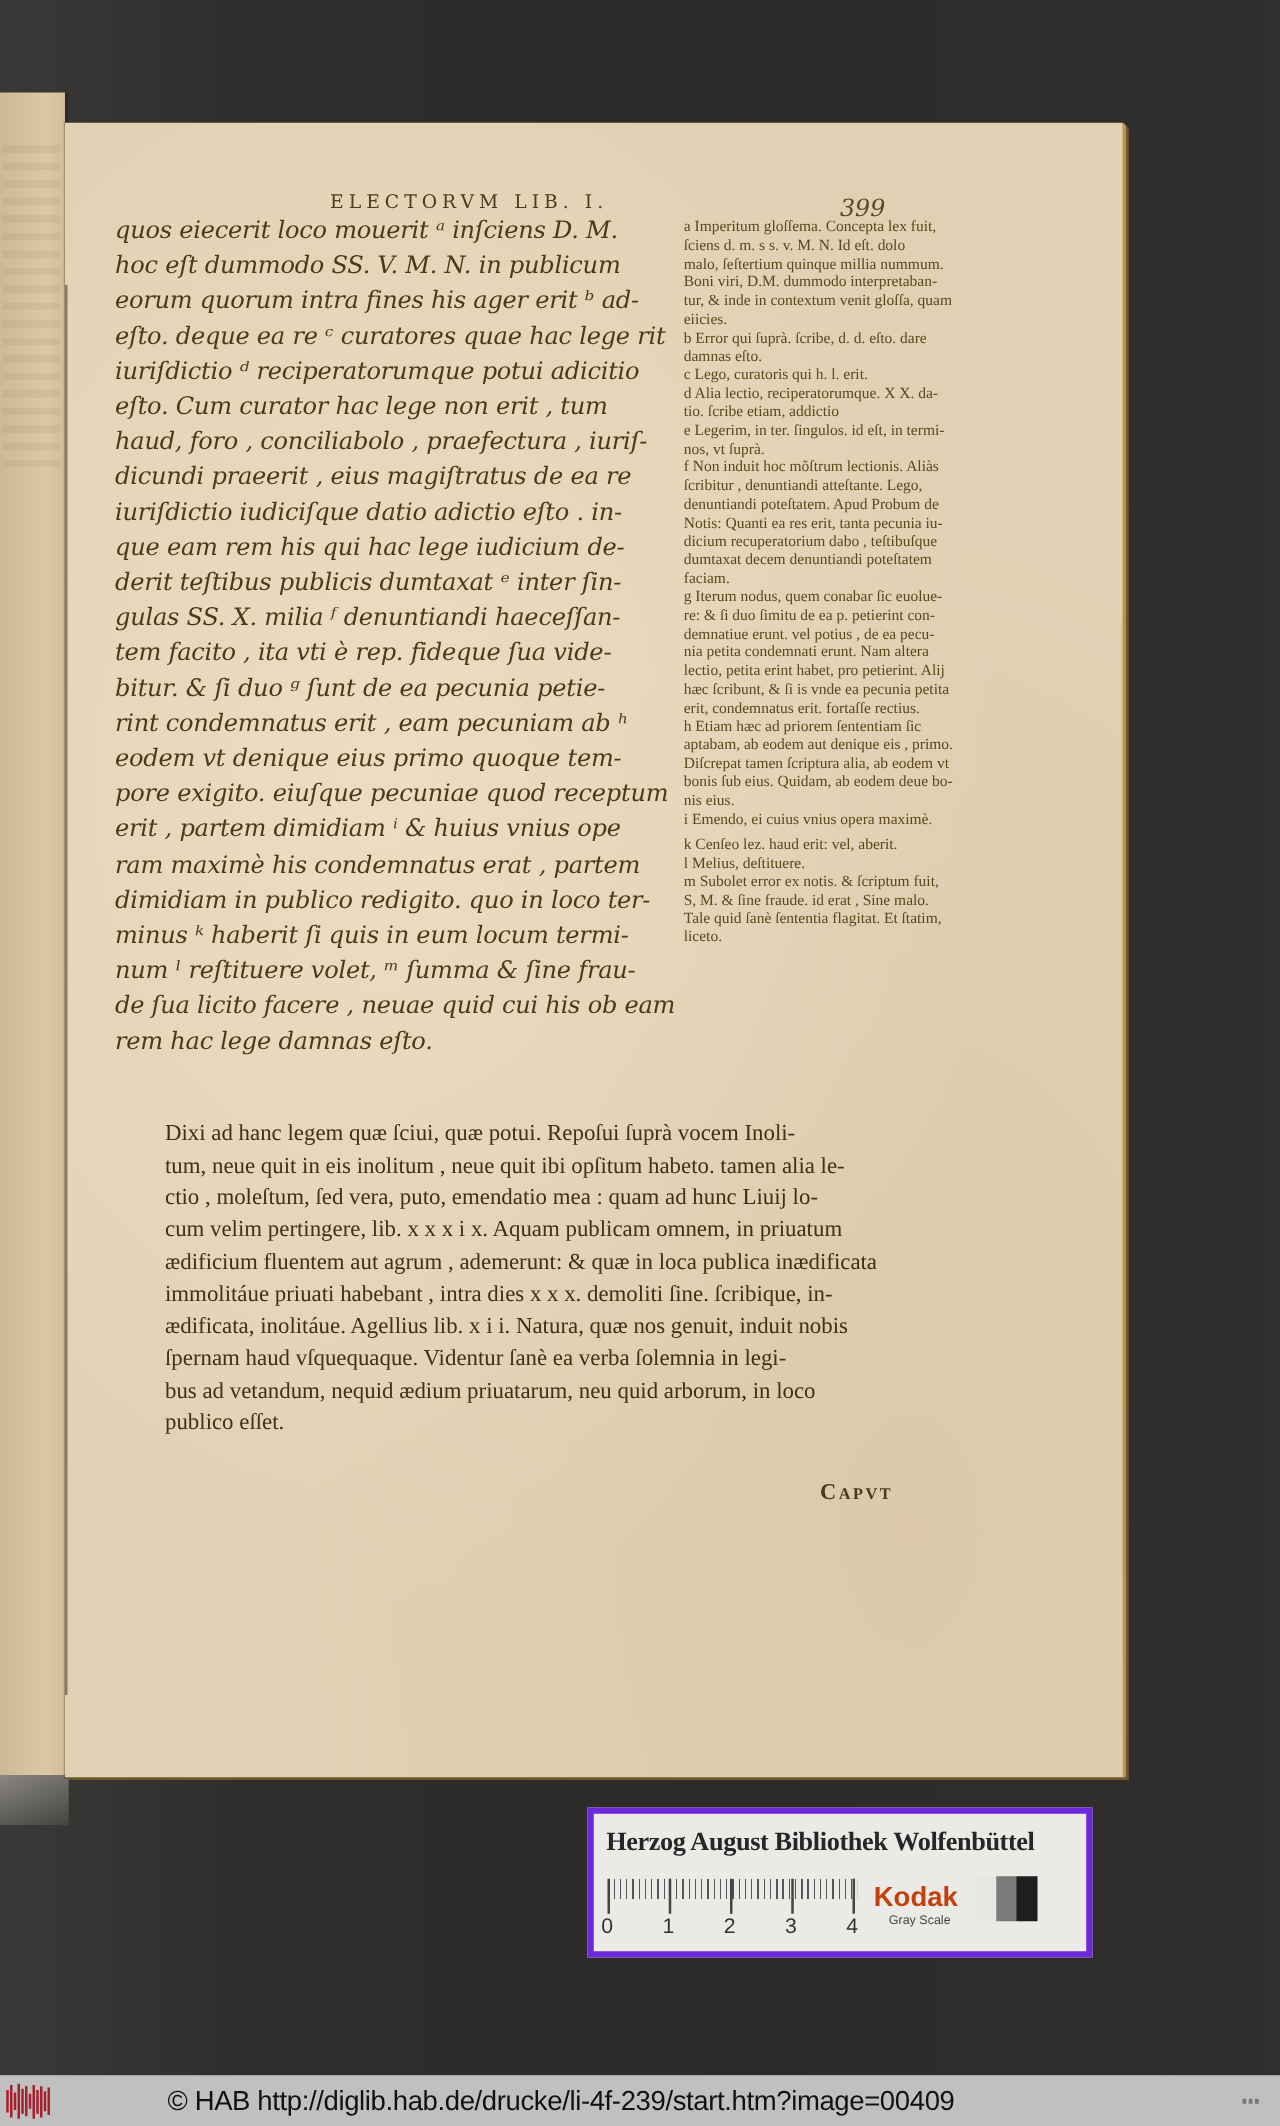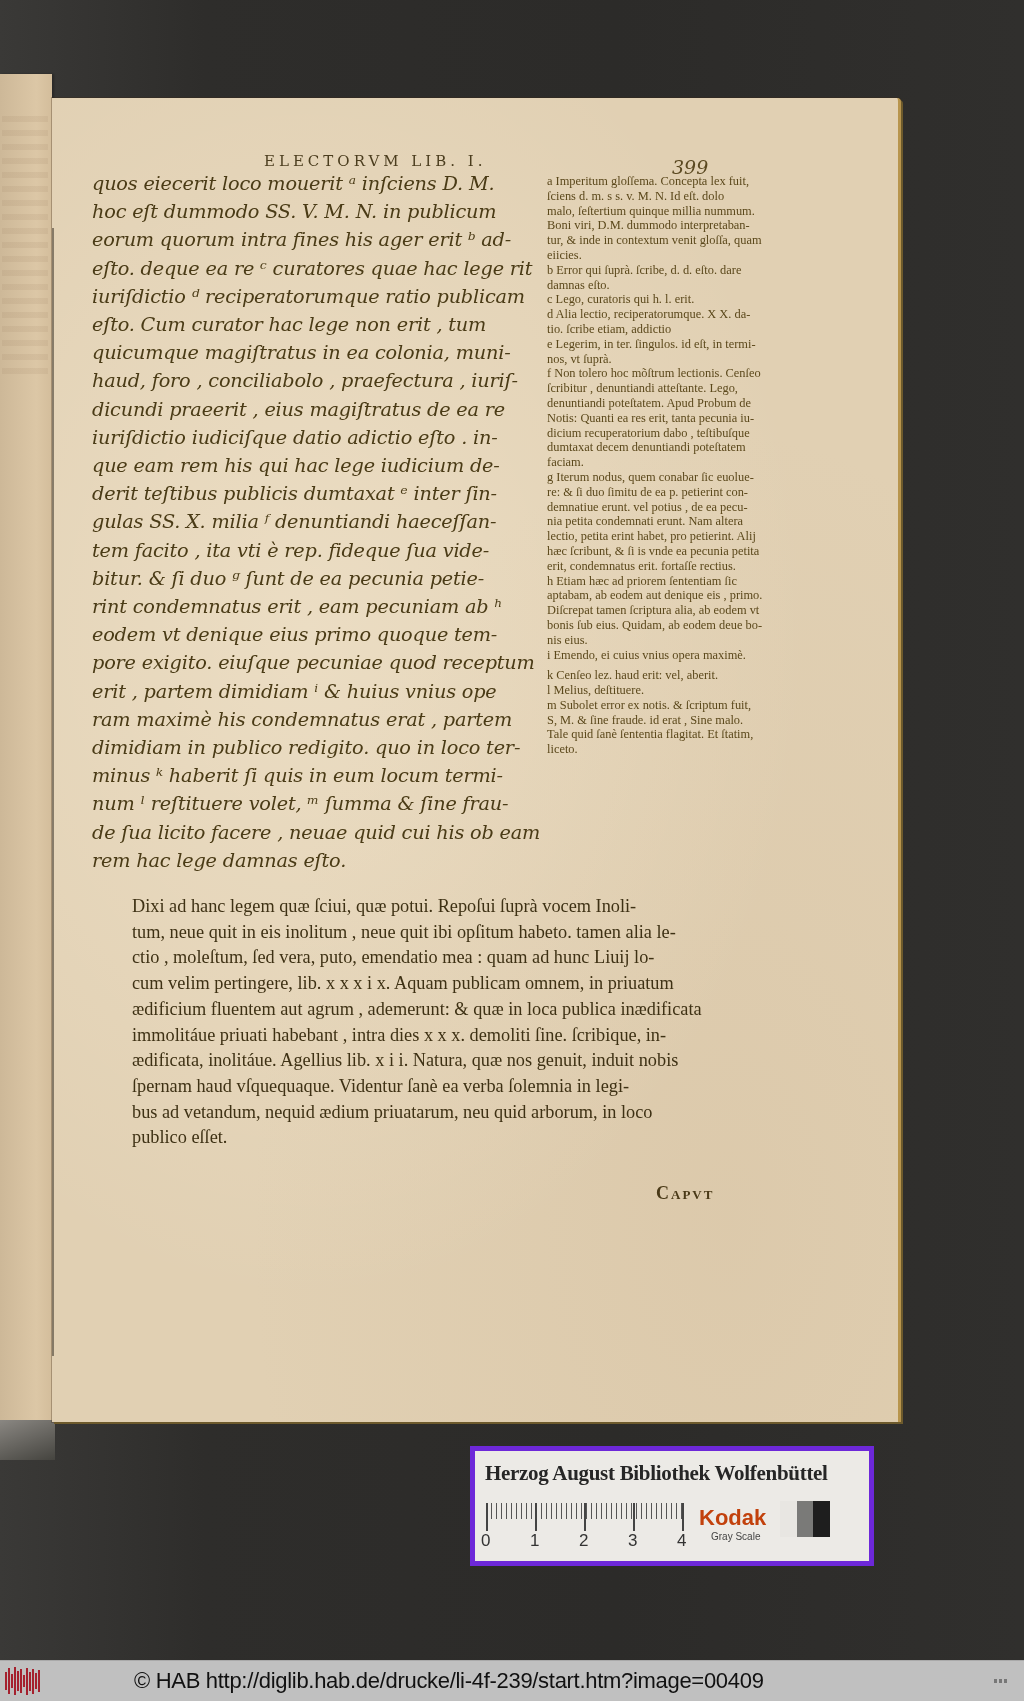--- a/index.html
+++ b/index.html
@@ -135,23 +135,22 @@
 <div class="page">
   <div class="gutter-line"></div>
   <div class="running-head">ELECTORVM LIB. I.</div>
   <div class="page-num">399</div>
 
   <div class="main-col" id="main-col">
       <span class="ln">quos eiecerit loco mouerit ᵃ inſciens D. M.</span>
       <span class="ln">hoc eſt dummodo SS. V. M. N. in publicum</span>
       <span class="ln">eorum quorum intra fines his ager erit ᵇ ad-</span>
       <span class="ln">eſto. deque ea re ᶜ curatores quae hac lege rit</span>
-      <span class="ln">iuriſdictio ᵈ reciperatorumque ratio publicam</span>
+      <span class="ln">iuriſdictio ᵈ reciperatorumque potui adicitio</span>
       <span class="ln">eſto.  Cum curator hac lege non erit , tum</span>
-      <span class="ln">quicumque magiſtratus in ea colonia, muni-</span>
       <span class="ln">haud, foro , conciliabolo , praefectura , iuriſ-</span>
       <span class="ln">dicundi praeerit , eius magiſtratus de ea re</span>
       <span class="ln">iuriſdictio iudiciſque datio adictio eſto .  in-</span>
       <span class="ln">que eam rem his  qui hac lege iudicium de-</span>
       <span class="ln">derit teſtibus publicis dumtaxat ᵉ inter ſin-</span>
       <span class="ln">gulas SS. X. milia ᶠ denuntiandi haeceſſan-</span>
       <span class="ln">tem facito , ita vti è rep. fideque ſua vide-</span>
       <span class="ln">bitur.  &amp; ſi duo ᵍ ſunt de ea pecunia petie-</span>
       <span class="ln">rint condemnatus erit , eam pecuniam ab ʰ</span>
       <span class="ln">eodem vt denique eius primo quoque tem-</span>
@@ -171,21 +170,21 @@
       <span class="ln">Boni viri, D.M. dummodo interpretaban-</span>
       <span class="ln">tur, &amp; inde in contextum venit gloſſa, quam</span>
       <span class="ln">eiicies.</span>
       <span class="ln">b Error qui ſuprà. ſcribe, d. d. eſto.  dare</span>
       <span class="ln">damnas eſto.</span>
       <span class="ln">c Lego, curatoris qui h. l. erit.</span>
       <span class="ln">d Alia lectio, reciperatorumque. X X. da-</span>
       <span class="ln">tio. ſcribe etiam, addictio</span>
       <span class="ln">e Legerim, in ter. ſingulos. id eſt, in termi-</span>
       <span class="ln">nos, vt ſuprà.</span>
-      <span class="ln">f Non tolero hoc mõſtrum lectionis.  Cenſeo</span>
+      <span class="ln">f Non induit hoc mõſtrum lectionis.  Aliàs</span>
       <span class="ln">ſcribitur , denuntiandi atteſtante.  Lego,</span>
       <span class="ln">denuntiandi poteſtatem.   Apud Probum de</span>
       <span class="ln">Notis: Quanti ea res erit, tanta pecunia iu-</span>
       <span class="ln">dicium recuperatorium dabo , teſtibuſque</span>
       <span class="ln">dumtaxat decem denuntiandi poteſtatem</span>
       <span class="ln">faciam.</span>
       <span class="ln">g Iterum nodus, quem conabar ſic euolue-</span>
       <span class="ln">re: &amp; ſi duo ſimitu de ea p. petierint con-</span>
       <span class="ln">demnatiue erunt.  vel potius , de ea pecu-</span>
       <span class="ln">nia petita condemnati erunt.   Nam altera</span>

